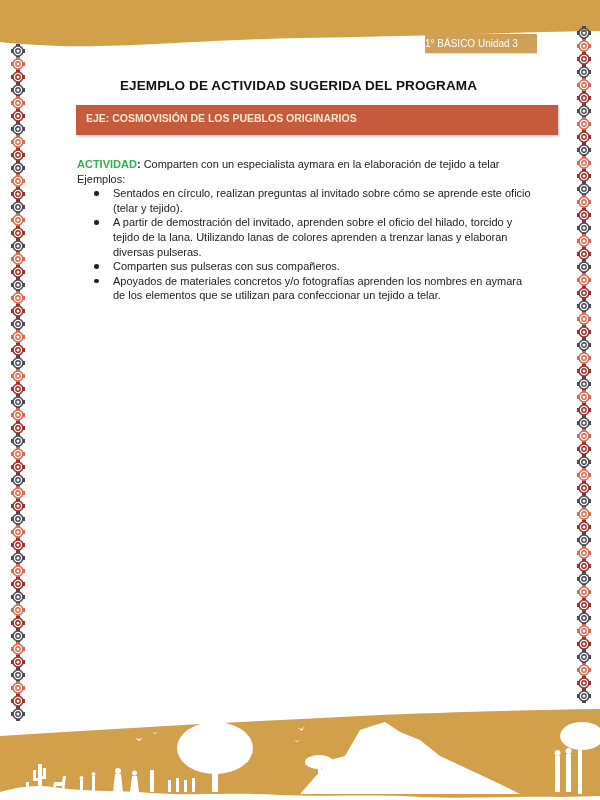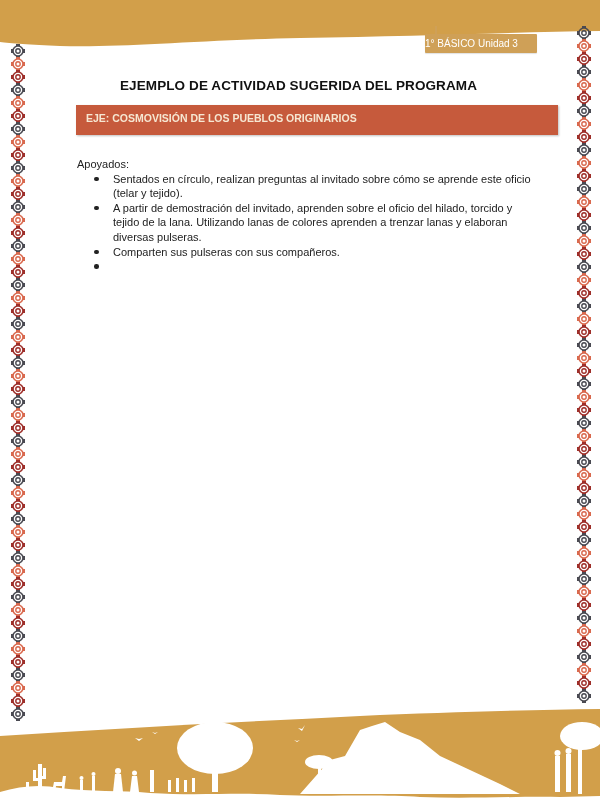--- a/index.html
+++ b/index.html
@@ -1102,26 +1102,27 @@
     </svg>
   </div>
 
 <div class="page-title">EJEMPLO DE ACTIVIDAD SUGERIDA DEL PROGRAMA</div>
 
 <div class="axis-bar">
   <span>EJE: COSMOVISIÓN DE LOS PUEBLOS ORIGINARIOS</span>
 </div>
 
 <div class="content">
-  <div>Apoyados:</div>
+  <div><span class="activity-label">ACTIVIDAD</span><span style="font-weight:bold">: </span><span>Comparten con un especialista aymara en la elaboración de tejido a telar</span></div>
+  <div>Ejemplos:</div>
   <ul class="bullets">
     <li><span class="dot"></span><span>Sentados en círculo, realizan preguntas al invitado sobre cómo se aprende este oficio (telar y tejido).</span></li>
     <li><span class="dot"></span><span>A partir de demostración del invitado, aprenden sobre el oficio del hilado, torcido y tejido de la lana. Utilizando lanas de colores aprenden a trenzar lanas y elaboran diversas pulseras.</span></li>
     <li><span class="dot"></span><span>Comparten sus pulseras con sus compañeros.</span></li>
-    <li><span class="dot"></span></li>
+    <li><span class="dot"></span><span>Apoyados de materiales concretos y/o fotografías aprenden los nombres en aymara de los elementos que se utilizan para confeccionar un tejido a telar.</span></li>
   </ul>
 </div>
 
 <svg class="footer-band" viewBox="0 0 600 100" preserveAspectRatio="none">
   <path d="M0,36 C120,28 240,22 360,16 C450,12 530,10 600,9 V100 H0 Z" fill="#D29F4A"></path>
   <g fill="#ffffff">
 
     <path d="M0,100 V92 C20,86 40,84 60,88 C90,92 120,90 150,93 C200,96 240,92 280,95 C320,97 380,94 420,97 C470,99 520,96 560,97 L600,96 V100 Z"></path>
 
     <rect x="38" y="64" width="4" height="28"></rect>

